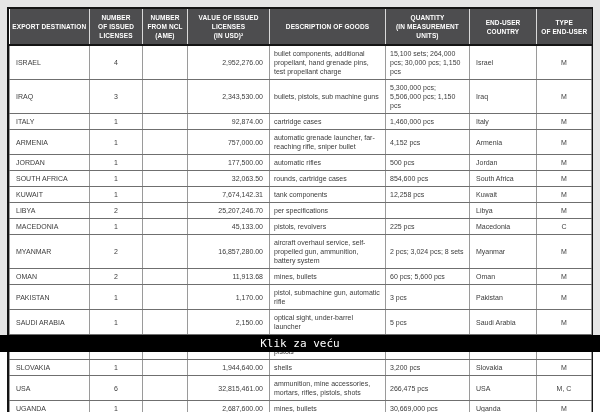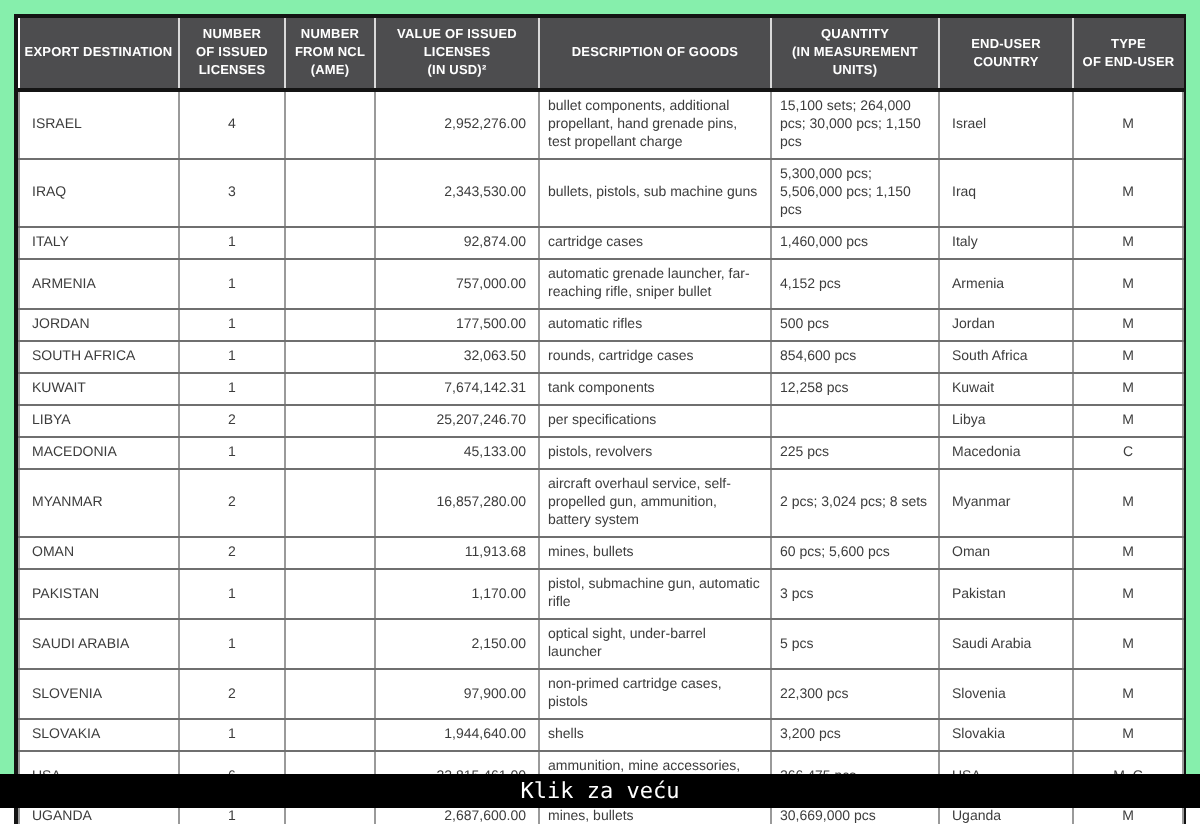--- a/index.html
+++ b/index.html
@@ -6,22 +6,22 @@
     margin: 0;
     padding: 0;
     width: 600px;
     height: 412px;
     background: #ffffff;
     overflow: hidden;
   }
   .page {
     position: relative;
     width: 600px;
-    height: 404px;
-    background: #86efac;
+    height: 352px;
+    background: #e5e5e5;
     font-family: "Liberation Sans", sans-serif;
   }
   .table-frame {
     position: absolute;
     left: 7px;
     top: 7px;
     width: 586px;
     box-sizing: border-box;
     border: 2px solid #141414;
     background: #ffffff;

